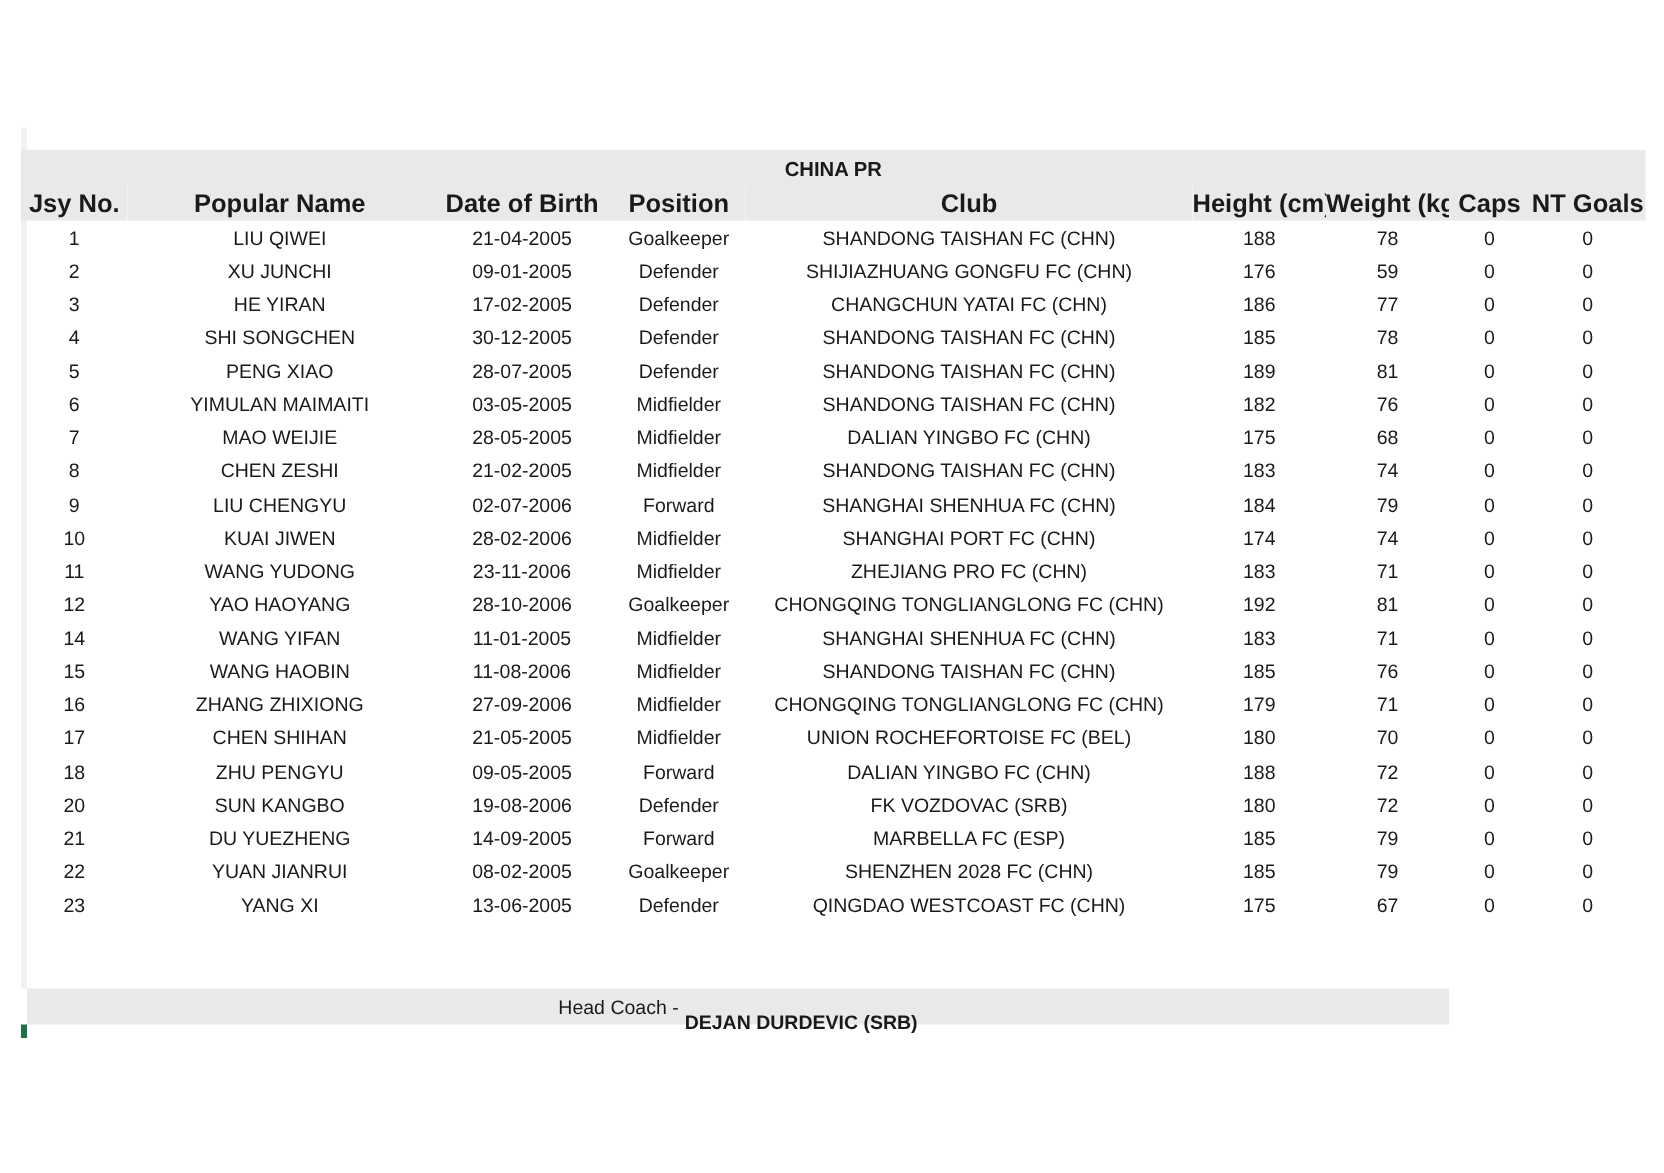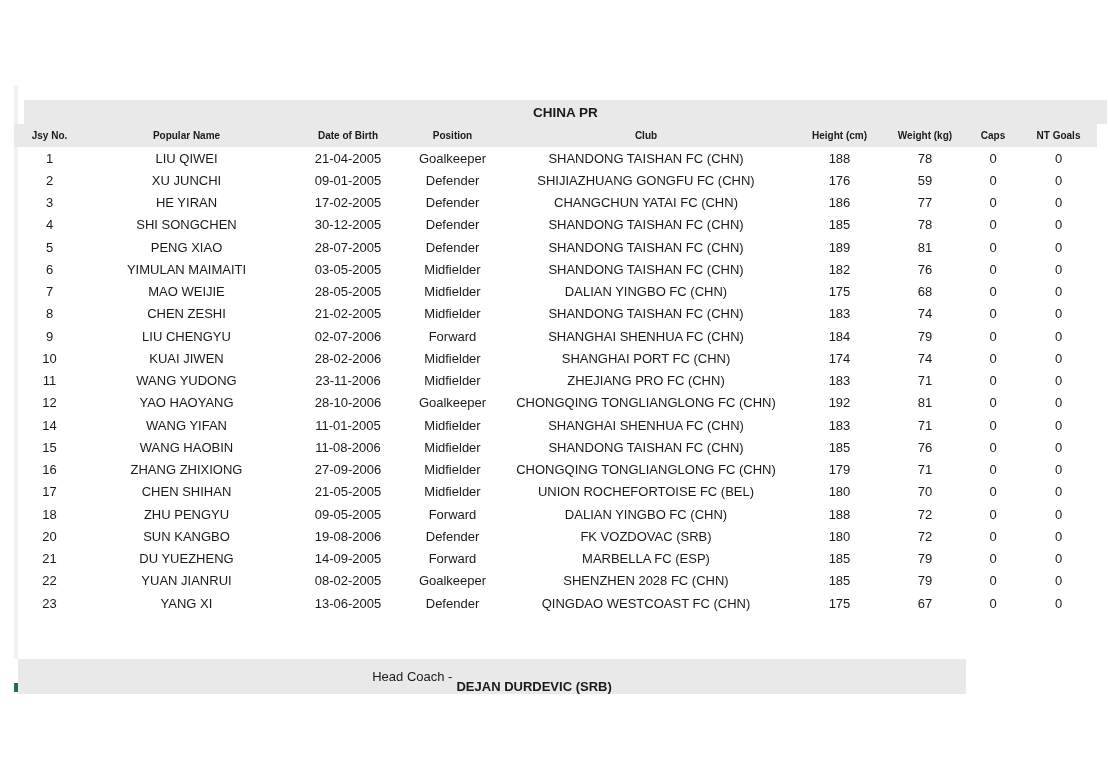--- a/index.html
+++ b/index.html
@@ -30,21 +30,21 @@
     position: absolute;
     left: 14px;
     top: 683px;
     width: 4px;
     height: 9px;
     background: #1e7145;
     z-index: 2;
   }
   .title-band {
     position: absolute;
-    left: 24px;
+    left: 14px;
     top: 100px;
     width: 1083px;
     height: 24px;
     background: #e9e9e9;
     display: flex;
     align-items: center;
     justify-content: center;
     font-weight: bold;
     font-size: 13.5px;
     z-index: 1;
@@ -65,32 +65,32 @@
     vertical-align: middle;
     white-space: nowrap;
     overflow: hidden;
   }
   table.squad thead tr {
     height: 23px;
     background: #e9e9e9;
   }
   table.squad th {
     font-weight: bold;
-    font-size: 10px;
+    font-size: 17px;
   }
   table.squad tbody tr {
     height: 22.26px;
     background: transparent;
   }
   .footer-band {
     position: absolute;
     left: 18px;
     top: 659px;
     width: 948px;
-    height: 35px;
+    height: 24px;
     background: #e9e9e9;
     display: flex;
     align-items: center;
     justify-content: center;
     font-size: 13px;
     z-index: 1;
   }
   .footer-band .coach {
     font-weight: bold;
     margin-left: 4px;

